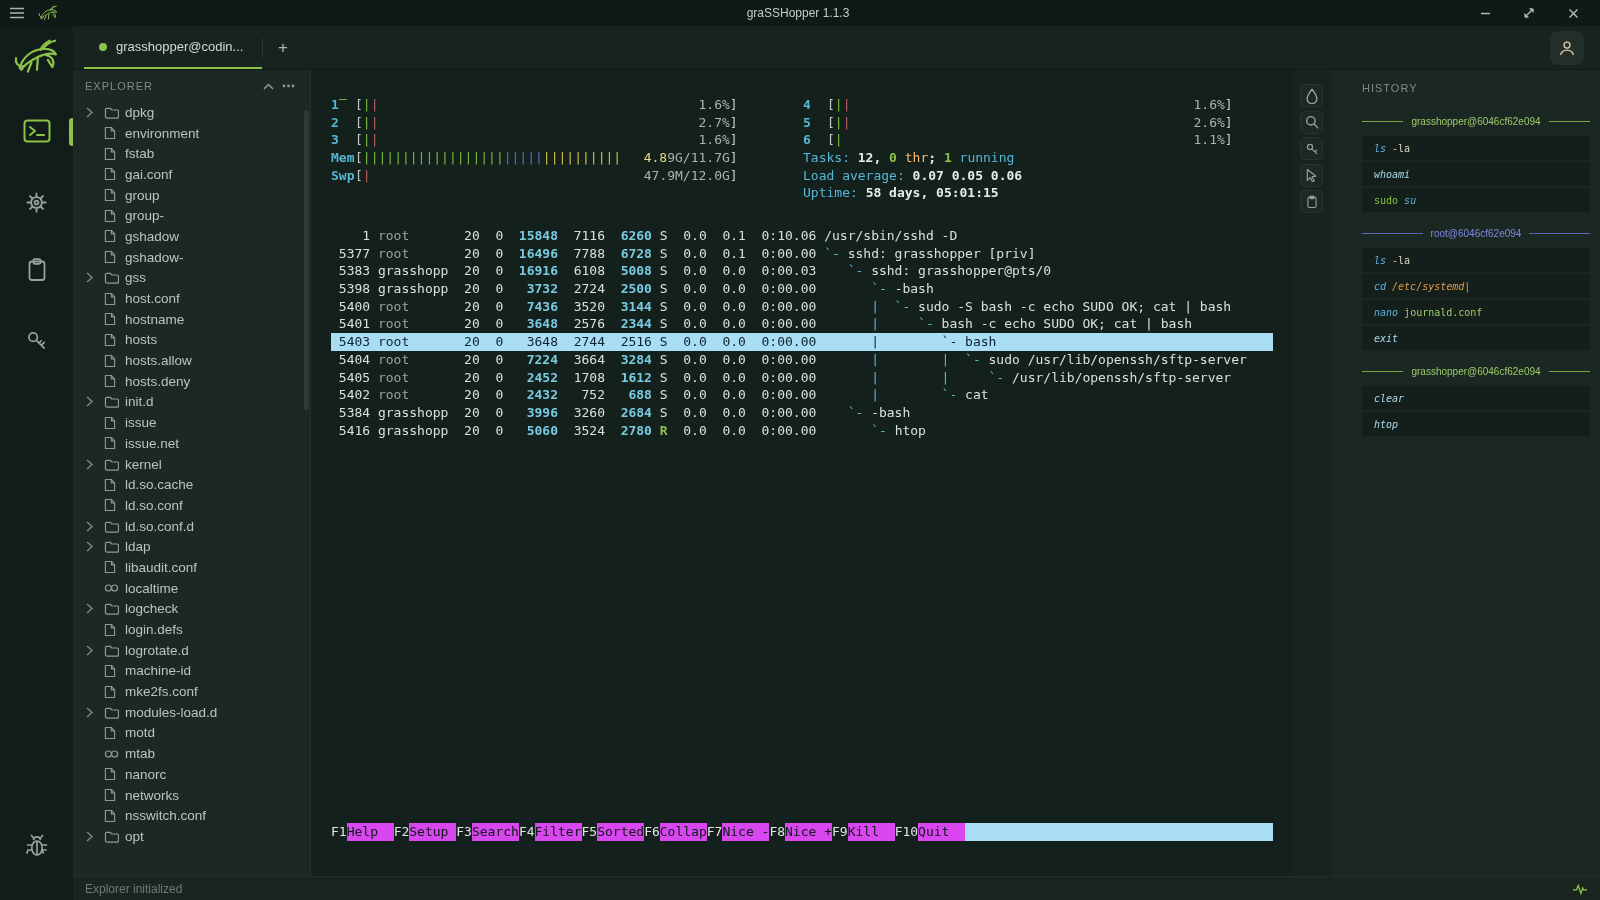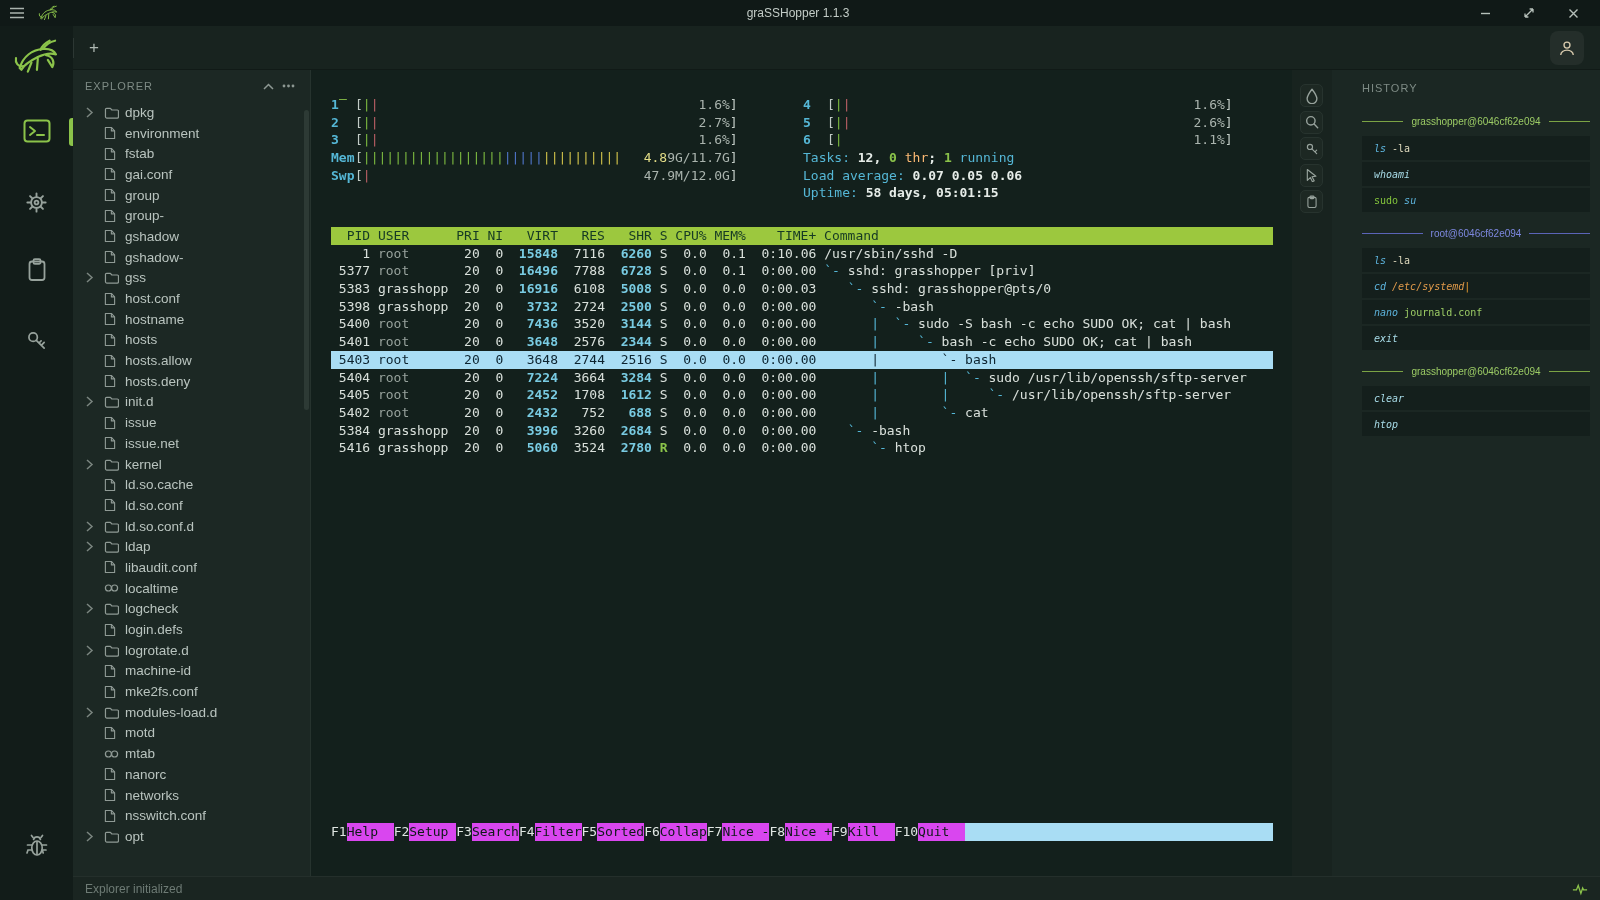--- a/index.html
+++ b/index.html
@@ -215,20 +215,24 @@
         <ellipse cx="12" cy="15" rx="5.2" ry="7"></ellipse>
         <path d="M12 8.5v13M8.6 6.5a3.5 3.5 0 0 1 6.8 0"></path>
         <path d="M8 4.5L6.5 2.5M16 4.5l1.5-2M6.8 12H2.5M6.8 17H3l-1 3M21.5 12h-4.3M21 17h-3.8l1 3"></path>
       </svg>
     </div>
 </div>
 
 <div class="content">
 
   <div class="tabbar">
+    <div class="tab">
+      <span class="dot"></span>
+      <span class="tab-label">grasshopper@codin...</span>
+    </div>
     <div class="tab-sep"></div>
     <div class="newtab">+</div>
     <div class="user-btn">
       <svg width="20" height="20" viewBox="0 0 24 24" fill="none" stroke="#d9cbae" stroke-width="1.6">
         <circle cx="12" cy="8.5" r="3.6"></circle>
           <path d="M4.5 20.5a7.5 6 0 0 1 15 0"></path>
       </svg>
     </div>
   </div>
 
@@ -660,21 +664,20 @@
           <div class="mcol right" id="meters-right">
               <div class="tline meter"><span class="mlabel">4  </span><span class="brk">[</span><span class="bararea"><span><span class="bar-g">|</span><span class="bar-r">|</span></span><span><span class="pct">1.6%</span></span></span><span class="brk">]</span></div>
               <div class="tline meter"><span class="mlabel">5  </span><span class="brk">[</span><span class="bararea"><span><span class="bar-g">|</span><span class="bar-r">|</span></span><span><span class="pct">2.6%</span></span></span><span class="brk">]</span></div>
               <div class="tline meter"><span class="mlabel">6  </span><span class="brk">[</span><span class="bararea"><span><span class="bar-g">|</span></span><span><span class="pct">1.1%</span></span></span><span class="brk">]</span></div>
               <div class="tline meter"><span class="t-cyan">Tasks: </span><span class="t-wb">12, </span><span class="t-grn">0 </span><span class="t-dgrn">thr</span><span class="t-wb">; </span><span class="t-grn">1 </span><span class="t-cyan">running</span></div>
               <div class="tline meter"><span class="t-cyan">Load average: </span><span class="t-wb">0.07 0.05 0.06</span></div>
               <div class="tline meter"><span class="t-cyan">Uptime: </span><span class="t-wb">58 days, 05:01:15</span></div>
             </div>
         </div>
         <div class="ptable" id="ptable">
-            <div class="prow head">  PID USER      PRI NI   VIRT   RES   SHR S CPU% MEM%    TIME+ Command</div>
             <div class="prow"><span class="t-w">    1</span><span> </span><span class="t-grey">root     </span><span> </span><span class="t-w"> 20</span><span> </span><span class="t-w"> 0</span><span> </span><span class="t-cyan2"> 15848</span><span> </span><span class="t-w"> 7116</span><span> </span><span class="t-cyan2"> 6260</span><span> </span><span class="t-w">S</span><span> </span><span class="t-w"> 0.0</span><span> </span><span class="t-w"> 0.1</span><span> </span><span class="t-w"> 0:10.06</span><span> </span><span class="t-w">/usr/sbin/sshd -D</span></div>
             <div class="prow"><span class="t-w"> 5377</span><span> </span><span class="t-grey">root     </span><span> </span><span class="t-w"> 20</span><span> </span><span class="t-w"> 0</span><span> </span><span class="t-cyan2"> 16496</span><span> </span><span class="t-w"> 7788</span><span> </span><span class="t-cyan2"> 6728</span><span> </span><span class="t-w">S</span><span> </span><span class="t-w"> 0.0</span><span> </span><span class="t-w"> 0.1</span><span> </span><span class="t-w"> 0:00.00</span><span> </span><span class="t-cyan">`- </span><span class="t-w">sshd: grasshopper [priv]</span></div>
             <div class="prow"><span class="t-w"> 5383</span><span> </span><span class="t-w">grasshopp</span><span> </span><span class="t-w"> 20</span><span> </span><span class="t-w"> 0</span><span> </span><span class="t-cyan2"> 16916</span><span> </span><span class="t-w"> 6108</span><span> </span><span class="t-cyan2"> 5008</span><span> </span><span class="t-w">S</span><span> </span><span class="t-w"> 0.0</span><span> </span><span class="t-w"> 0.0</span><span> </span><span class="t-w"> 0:00.03</span><span> </span><span class="t-cyan">   `- </span><span class="t-w">sshd: grasshopper@pts/0</span></div>
             <div class="prow"><span class="t-w"> 5398</span><span> </span><span class="t-w">grasshopp</span><span> </span><span class="t-w"> 20</span><span> </span><span class="t-w"> 0</span><span> </span><span class="t-cyan2">  3732</span><span> </span><span class="t-w"> 2724</span><span> </span><span class="t-cyan2"> 2500</span><span> </span><span class="t-w">S</span><span> </span><span class="t-w"> 0.0</span><span> </span><span class="t-w"> 0.0</span><span> </span><span class="t-w"> 0:00.00</span><span> </span><span class="t-cyan">      `- </span><span class="t-w">-bash</span></div>
             <div class="prow"><span class="t-w"> 5400</span><span> </span><span class="t-grey">root     </span><span> </span><span class="t-w"> 20</span><span> </span><span class="t-w"> 0</span><span> </span><span class="t-cyan2">  7436</span><span> </span><span class="t-w"> 3520</span><span> </span><span class="t-cyan2"> 3144</span><span> </span><span class="t-w">S</span><span> </span><span class="t-w"> 0.0</span><span> </span><span class="t-w"> 0.0</span><span> </span><span class="t-w"> 0:00.00</span><span> </span><span class="t-cyan">      |  `- </span><span class="t-w">sudo -S bash -c echo SUDO OK; cat | bash</span></div>
             <div class="prow"><span class="t-w"> 5401</span><span> </span><span class="t-grey">root     </span><span> </span><span class="t-w"> 20</span><span> </span><span class="t-w"> 0</span><span> </span><span class="t-cyan2">  3648</span><span> </span><span class="t-w"> 2576</span><span> </span><span class="t-cyan2"> 2344</span><span> </span><span class="t-w">S</span><span> </span><span class="t-w"> 0.0</span><span> </span><span class="t-w"> 0.0</span><span> </span><span class="t-w"> 0:00.00</span><span> </span><span class="t-cyan">      |     `- </span><span class="t-w">bash -c echo SUDO OK; cat | bash</span></div>
             <div class="prow sel"><span class="t-w"> 5403</span><span> </span><span class="t-grey">root     </span><span> </span><span class="t-w"> 20</span><span> </span><span class="t-w"> 0</span><span> </span><span class="t-cyan2">  3648</span><span> </span><span class="t-w"> 2744</span><span> </span><span class="t-cyan2"> 2516</span><span> </span><span class="t-w">S</span><span> </span><span class="t-w"> 0.0</span><span> </span><span class="t-w"> 0.0</span><span> </span><span class="t-w"> 0:00.00</span><span> </span><span class="t-cyan">      |        `- </span><span class="t-w">bash</span></div>
             <div class="prow"><span class="t-w"> 5404</span><span> </span><span class="t-grey">root     </span><span> </span><span class="t-w"> 20</span><span> </span><span class="t-w"> 0</span><span> </span><span class="t-cyan2">  7224</span><span> </span><span class="t-w"> 3664</span><span> </span><span class="t-cyan2"> 3284</span><span> </span><span class="t-w">S</span><span> </span><span class="t-w"> 0.0</span><span> </span><span class="t-w"> 0.0</span><span> </span><span class="t-w"> 0:00.00</span><span> </span><span class="t-cyan">      |        |  `- </span><span class="t-w">sudo /usr/lib/openssh/sftp-server</span></div>
             <div class="prow"><span class="t-w"> 5405</span><span> </span><span class="t-grey">root     </span><span> </span><span class="t-w"> 20</span><span> </span><span class="t-w"> 0</span><span> </span><span class="t-cyan2">  2452</span><span> </span><span class="t-w"> 1708</span><span> </span><span class="t-cyan2"> 1612</span><span> </span><span class="t-w">S</span><span> </span><span class="t-w"> 0.0</span><span> </span><span class="t-w"> 0.0</span><span> </span><span class="t-w"> 0:00.00</span><span> </span><span class="t-cyan">      |        |     `- </span><span class="t-w">/usr/lib/openssh/sftp-server</span></div>
             <div class="prow"><span class="t-w"> 5402</span><span> </span><span class="t-grey">root     </span><span> </span><span class="t-w"> 20</span><span> </span><span class="t-w"> 0</span><span> </span><span class="t-cyan2">  2432</span><span> </span><span class="t-w">  752</span><span> </span><span class="t-cyan2">  688</span><span> </span><span class="t-w">S</span><span> </span><span class="t-w"> 0.0</span><span> </span><span class="t-w"> 0.0</span><span> </span><span class="t-w"> 0:00.00</span><span> </span><span class="t-cyan">      |        `- </span><span class="t-w">cat</span></div>

